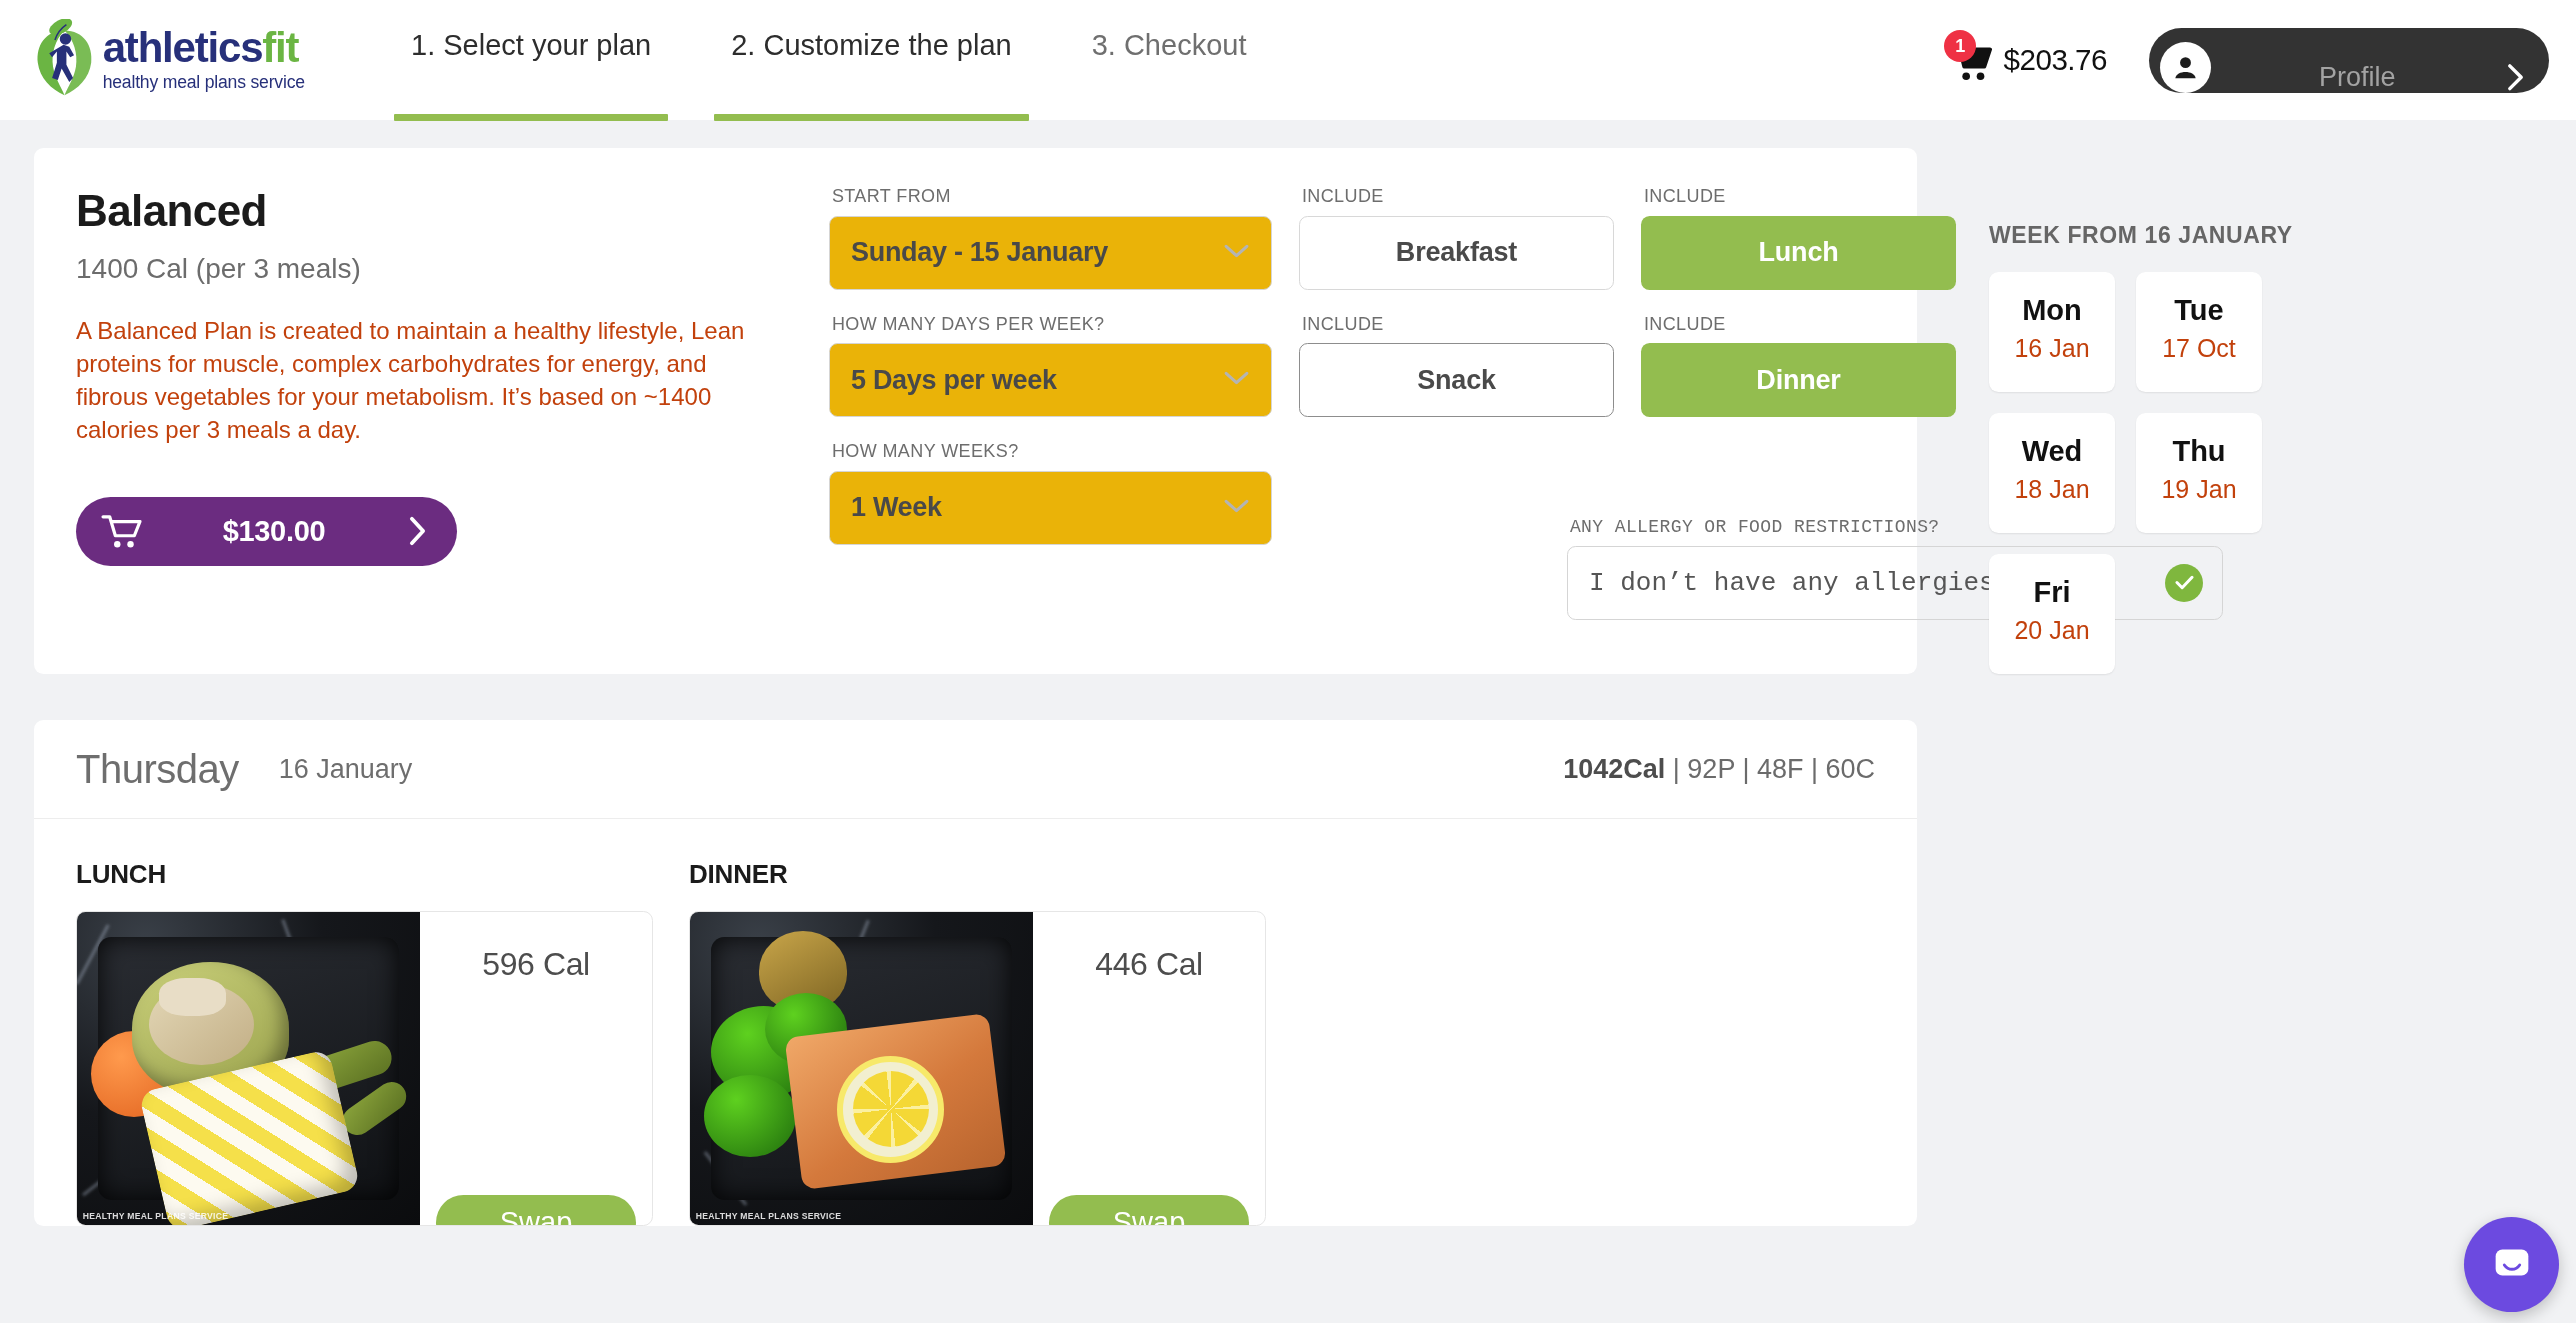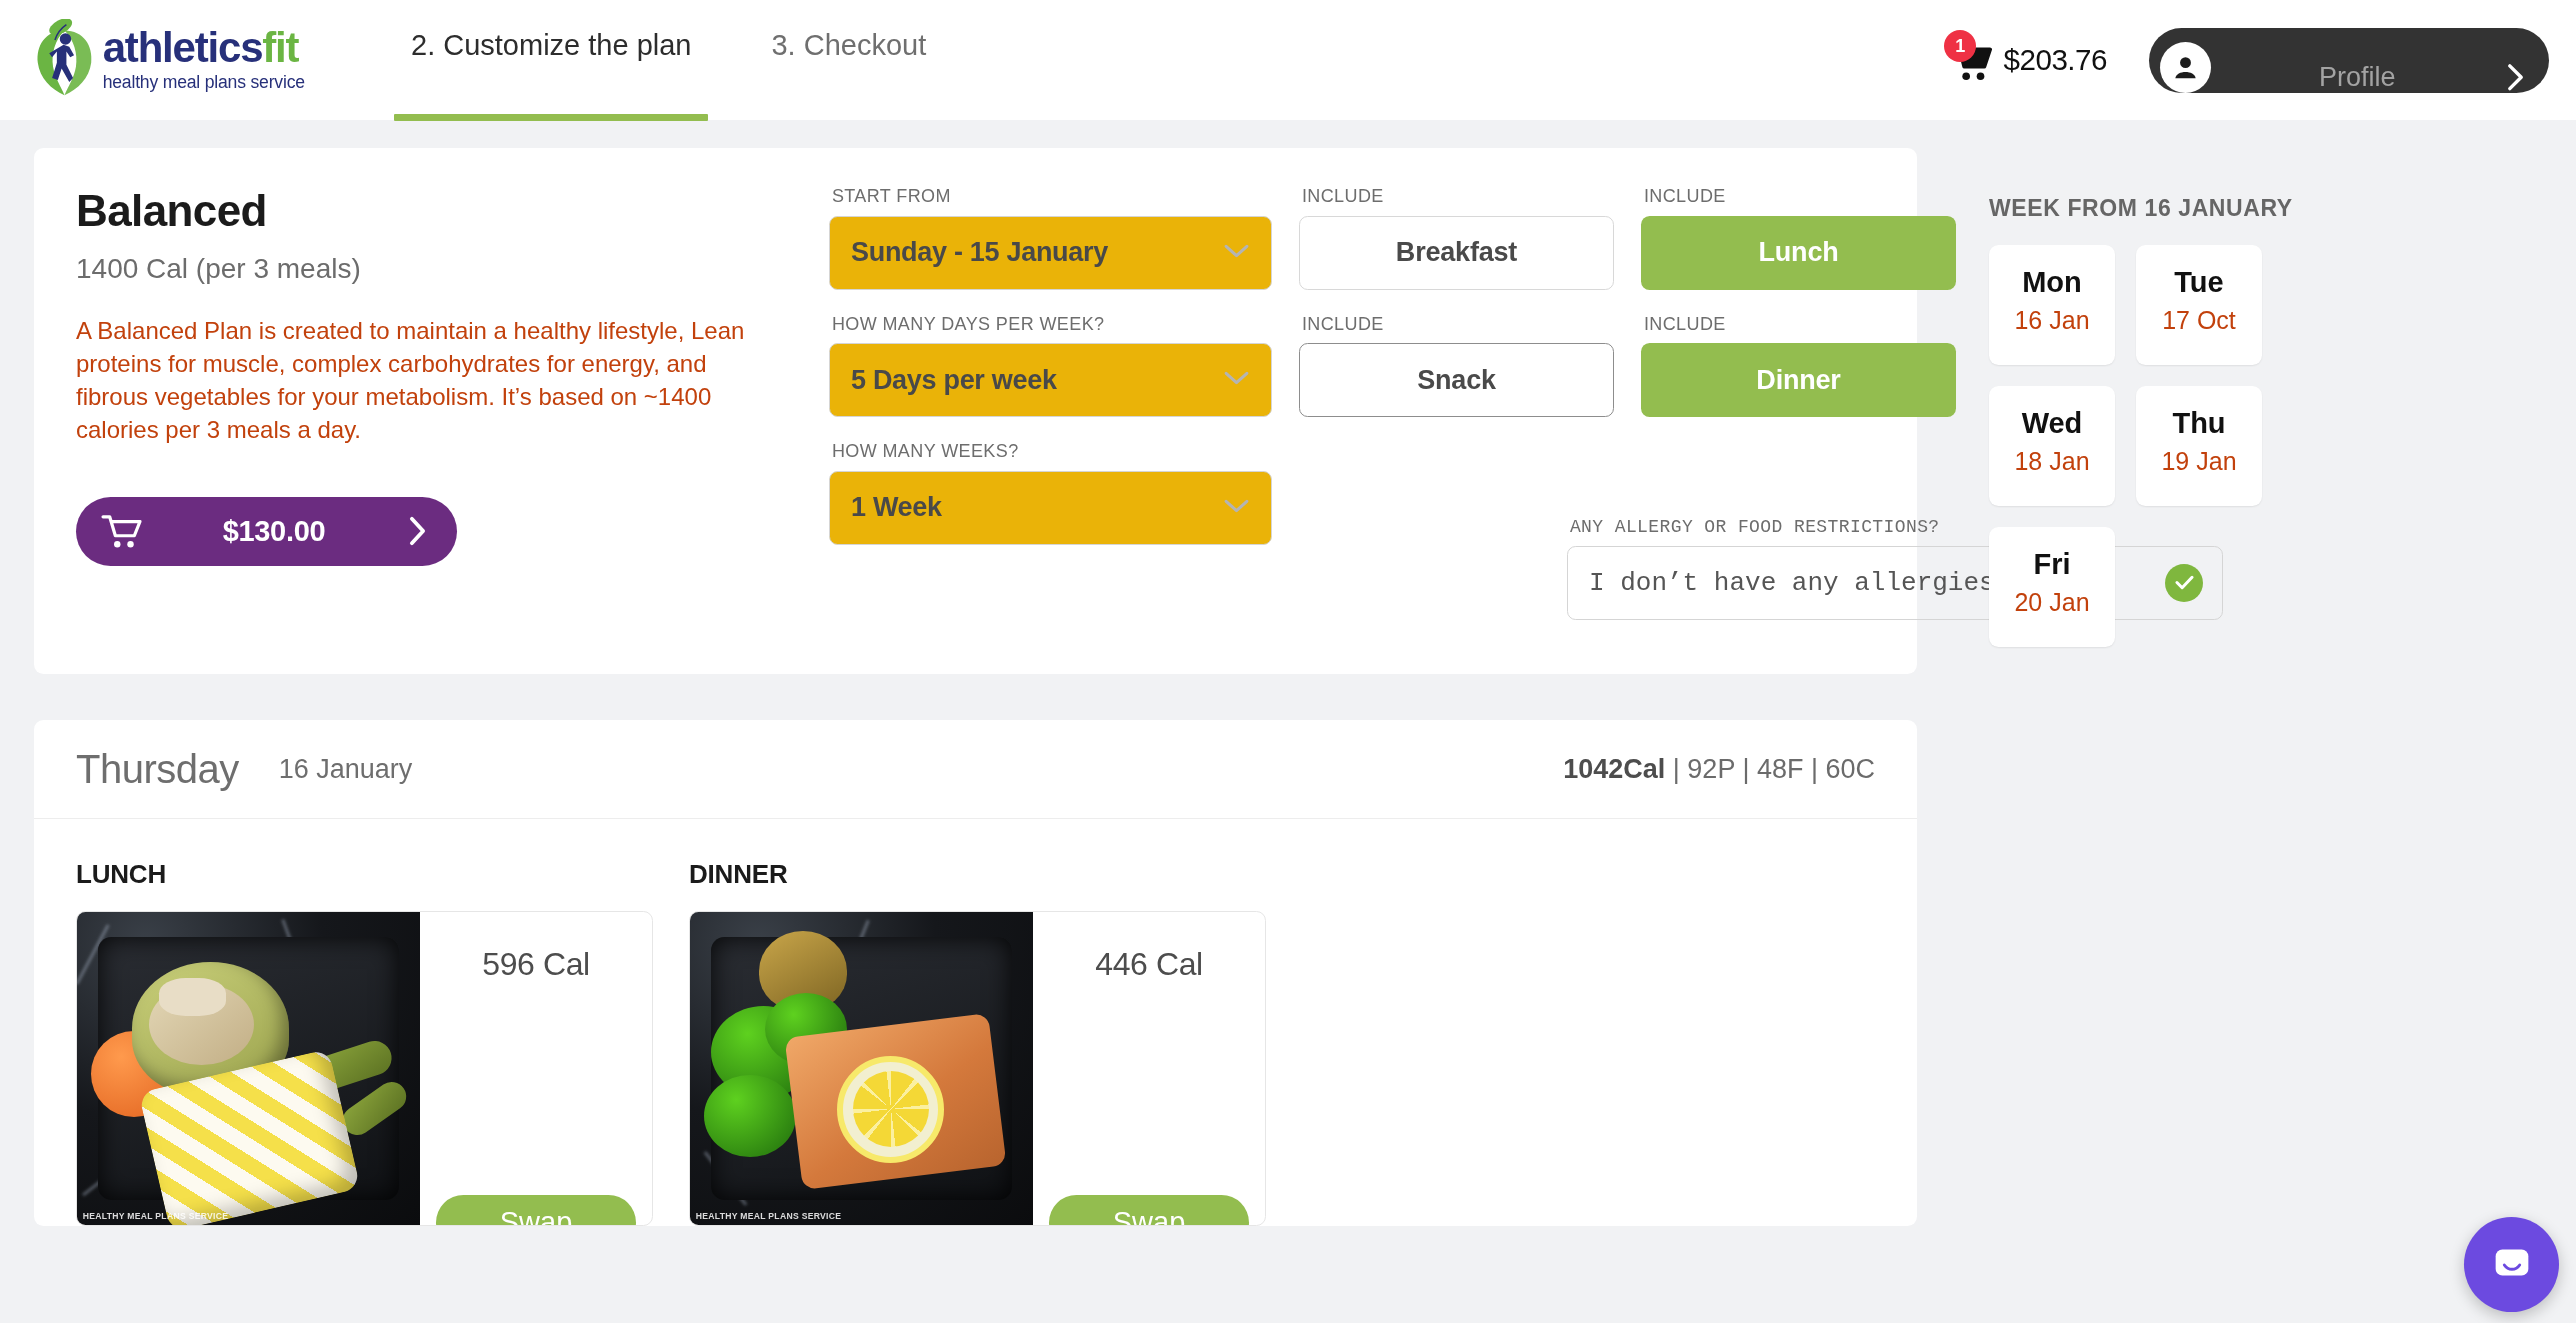--- a/index.html
+++ b/index.html
@@ -61,21 +61,21 @@
   .avatar {
     width: 51px; height: 51px; border-radius: 50%;
     background: #fff; display: flex; align-items: center; justify-content: center;
     flex: none;
   }
   .profile-label { flex: 1; text-align: center; font-size: 27px; }
   .chev-right { width: 25px; flex: none; display: flex; justify-content: center; }
 
   
   .page { padding: 0 0 0 0; }
-  .content-row { display: flex; padding: 28px 16px 0 34px; align-items: center; }
+  .content-row { display: flex; padding: 28px 16px 0 34px; align-items: flex-end; }
   .left-col { width: 1883px; flex: none; }
   .right-col { width: 572px; flex: none; padding-left: 72px; padding-top: 19px; }
 
   .card { background: #fff; border-radius: 9.5px; }
 
   
   .plan-card { display: flex; padding: 38px 42px 44px 42px; min-height: 526px; }
   .plan-left { width: 753px; flex: none; padding-right: 38px; }
   .plan-title { font-size: 44px; font-weight: bold; color: #1b1b1b; letter-spacing: -0.6px; }
   .plan-cal { font-size: 28px; color: #6c6c6c; margin-top: 17px; }
@@ -254,20 +254,21 @@
     </div>
     <div class="logo-text">
       <div class="logo-word">
         <span class="logo-athletics">athletics</span><span class="logo-fit">fit</span>
       </div>
       <div class="logo-sub">healthy meal plans service</div>
     </div>
   </div>
 
   <div class="tabs">
+    <div class="tab active">1. Select your plan</div>
     <div class="tab active">2. Customize the plan</div>
     <div class="tab inactive">3. Checkout</div>
   </div>
 
   <div class="header-right">
     <div class="cart-block">
       <div class="cart-icon-wrap">
         <div class="badge">1</div>
         <svg width="44" height="48" viewBox="0 0 46 50">
           <path d="M4 8 L11 8 L17 32 L38 32 L44 14 L14 14" fill="none" stroke="#111" stroke-width="4" stroke-linejoin="round"></path>

